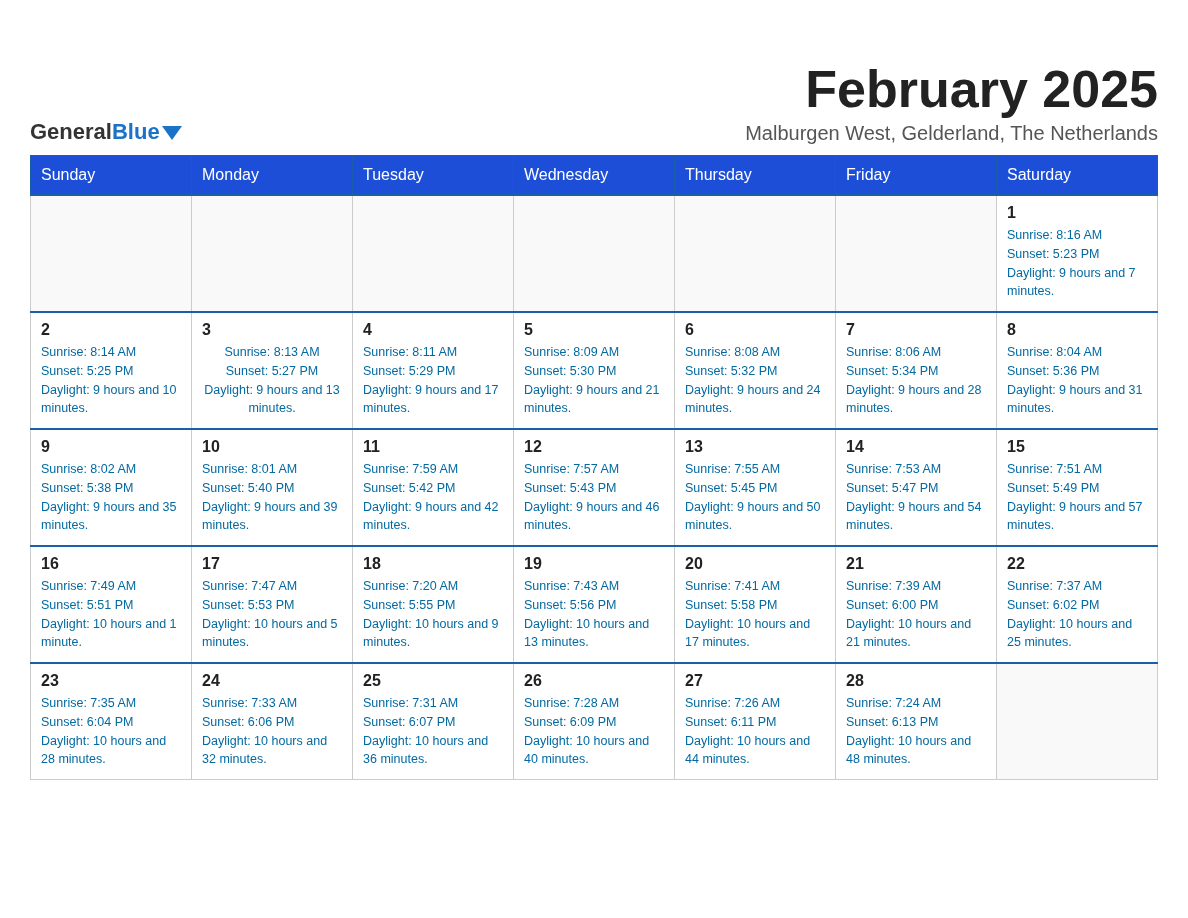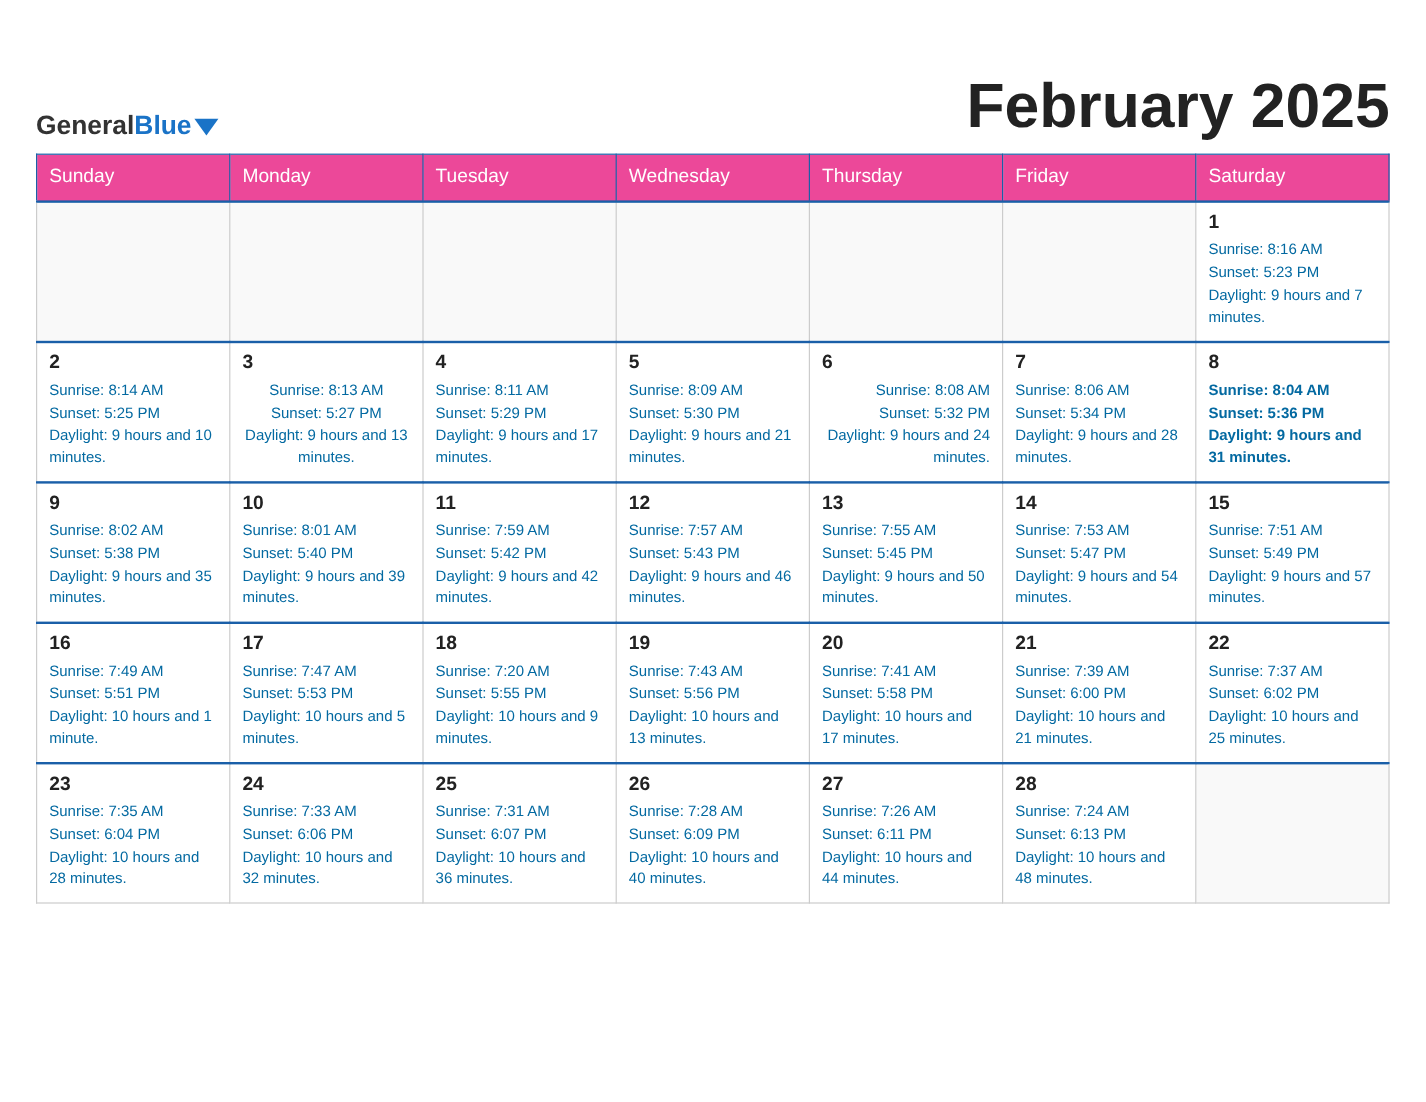--- a/index.html
+++ b/index.html
@@ -63,21 +63,21 @@
       font-size: 20px;
       color: #555;
       margin-top: 4px;
     }
     .calendar {
       width: 100%;
       border-collapse: collapse;
       margin-top: 8px;
     }
     .calendar thead th {
-      background-color: #ec4899;
+      background-color: #1d4ed8;
       color: #fff;
       font-size: 16px;
       font-weight: normal;
       padding: 10px 10px;
       text-align: left;
       border: 1px solid #1a5fa8;
     }
     .calendar tbody td {
       vertical-align: top;
       padding: 8px 10px 10px 10px;
@@ -117,20 +117,21 @@
     <div class="logo-text">
       <span class="logo-general">General</span>
       <div class="logo-blue-part">
         <span class="logo-blue-text">Blue</span>
         <div class="logo-triangle"></div>
       </div>
     </div>
   </div>
   <div class="title-section">
     <div class="month-year">February 2025</div>
+    <div class="location">Malburgen West, Gelderland, The Netherlands</div>
   </div>
 </div>
 
 <table class="calendar">
   <thead>
     <tr>
     <th>Sunday</th>
         <th>Monday</th>
         <th>Tuesday</th>
         <th>Wednesday</th>
@@ -174,33 +175,33 @@
 Daylight: 9 hours and 17 minutes.</div>
         </td>
         <td class="has-content">
           <span class="day-number">5</span>
           <div class="day-info" style="white-space: pre-line;">Sunrise: 8:09 AM
 Sunset: 5:30 PM
 Daylight: 9 hours and 21 minutes.</div>
         </td>
         <td class="has-content">
           <span class="day-number">6</span>
-          <div class="day-info" style="white-space: pre-line; text-align: right;">Sunrise: 8:08 AM
+          <div class="day-info" style="white-space: pre-line;">Sunrise: 8:08 AM
 Sunset: 5:32 PM
 Daylight: 9 hours and 24 minutes.</div>
         </td>
         <td class="has-content">
           <span class="day-number">7</span>
           <div class="day-info" style="white-space: pre-line;">Sunrise: 8:06 AM
 Sunset: 5:34 PM
 Daylight: 9 hours and 28 minutes.</div>
         </td>
         <td class="has-content">
           <span class="day-number">8</span>
-          <div class="day-info" style="white-space: pre-line; font-weight: bold;">Sunrise: 8:04 AM
+          <div class="day-info" style="white-space: pre-line;">Sunrise: 8:04 AM
 Sunset: 5:36 PM
 Daylight: 9 hours and 31 minutes.</div>
         </td>
       </tr>
       <tr>
         <td class="has-content">
           <span class="day-number">9</span>
           <div class="day-info" style="white-space: pre-line;">Sunrise: 8:02 AM
 Sunset: 5:38 PM
 Daylight: 9 hours and 35 minutes.</div>

